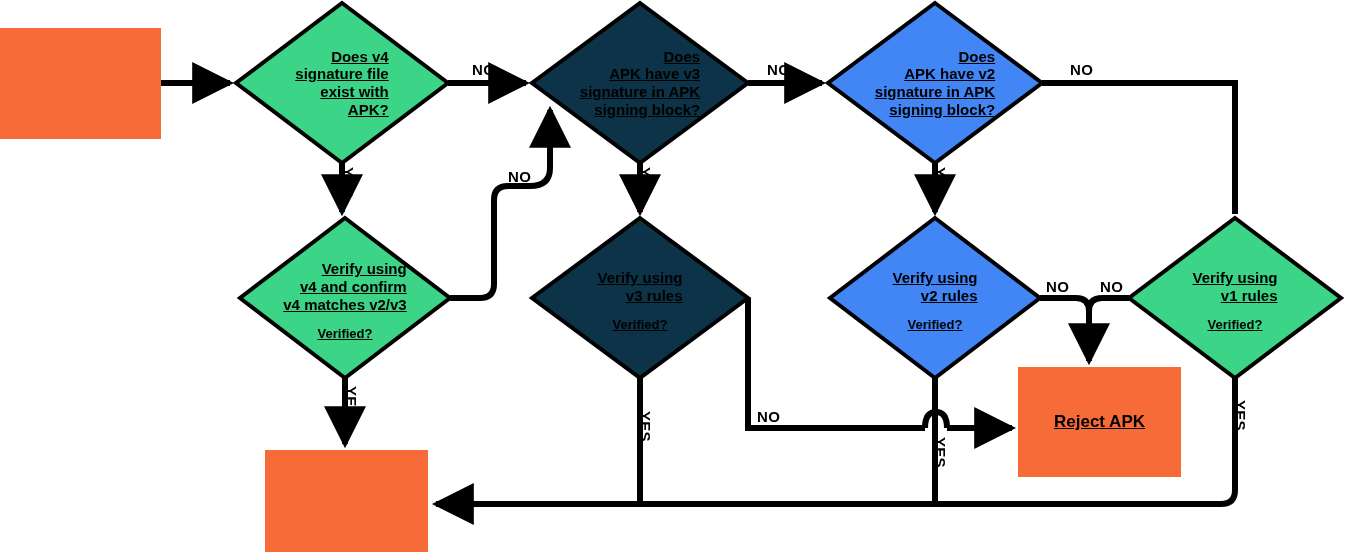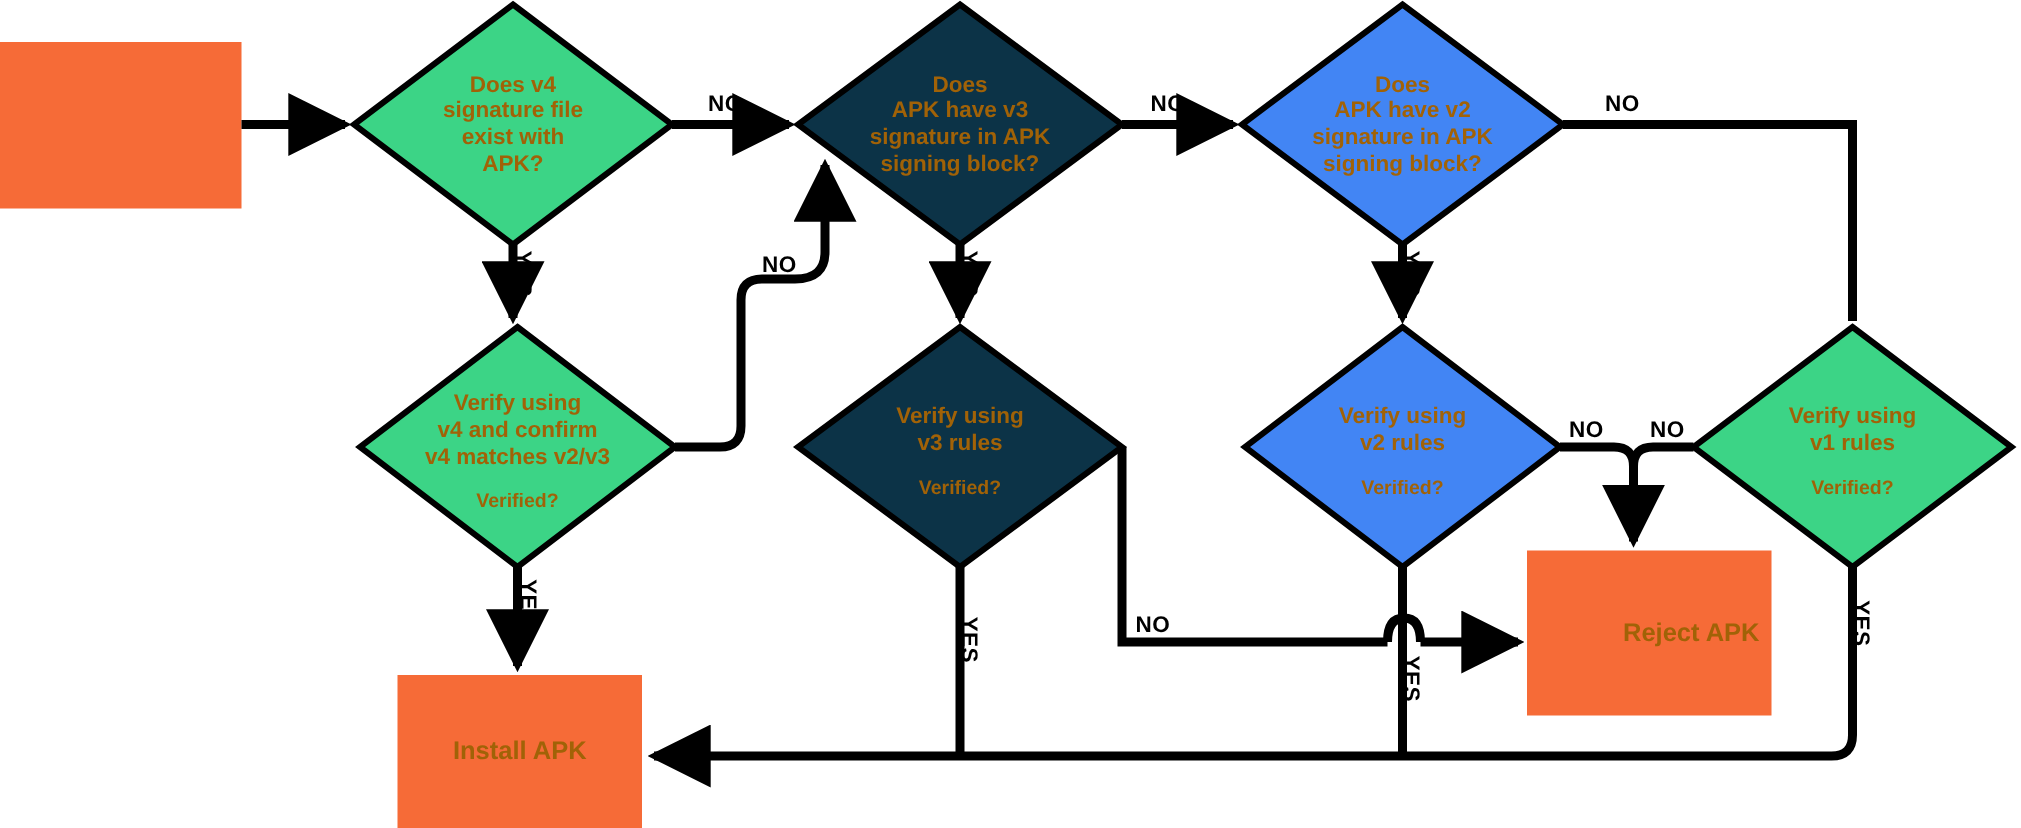--- a/index.html
+++ b/index.html
@@ -23,25 +23,26 @@
     top: 0;
     width: 1347px;
     height: 552px;
   }
   .node-text {
     position: absolute;
     display: flex;
     flex-direction: column;
     align-items: center;
     justify-content: center;
-    color: #a16207;
+    color: #000000;
     font-weight: bold;
-    text-align: center;
+    text-align: right;
     pointer-events: none;
     line-height: 1.18;
+    text-decoration: underline;
   }
   .node-text .title {
     white-space: pre-line;
   }
   .node-text .sub {
     margin-top: 0.95em;
     font-size: 13px;
   }
   .edge-label {
     position: absolute;
@@ -161,27 +162,24 @@
 v2 rules</span>
     <span class="sub">Verified?</span>
   </div>
 
   <div class="node-text" style="left:1150px; top:243px; width:170px; height:115px; font-size:15px;">
     <span class="title">Verify using
 v1 rules</span>
     <span class="sub">Verified?</span>
   </div>
 
-  <div class="node-text" style="left:1018px; top:367px; width:163px; height:110px; font-size:17px;padding-left:28px;">
+  <div class="node-text" style="left:1018px; top:367px; width:163px; height:110px; font-size:17px;">
     <span class="title">Reject APK</span>
   </div>
 
-  <div class="node-text" style="left:265px; top:450px; width:163px; height:102px; font-size:17px;">
-    <span class="title">Install APK</span>
-  </div>
 
   <span class="edge-label" style="left:472px; top:61px;">NO</span>
 
   <span class="edge-label vert" style="left:357px; top:167px;">YES</span>
 
   <span class="edge-label" style="left:508px; top:168px;">NO</span>
 
   <span class="edge-label vert" style="left:360px; top:386px;">YES</span>
 
   <span class="edge-label" style="left:767px; top:61px;">NO</span>

